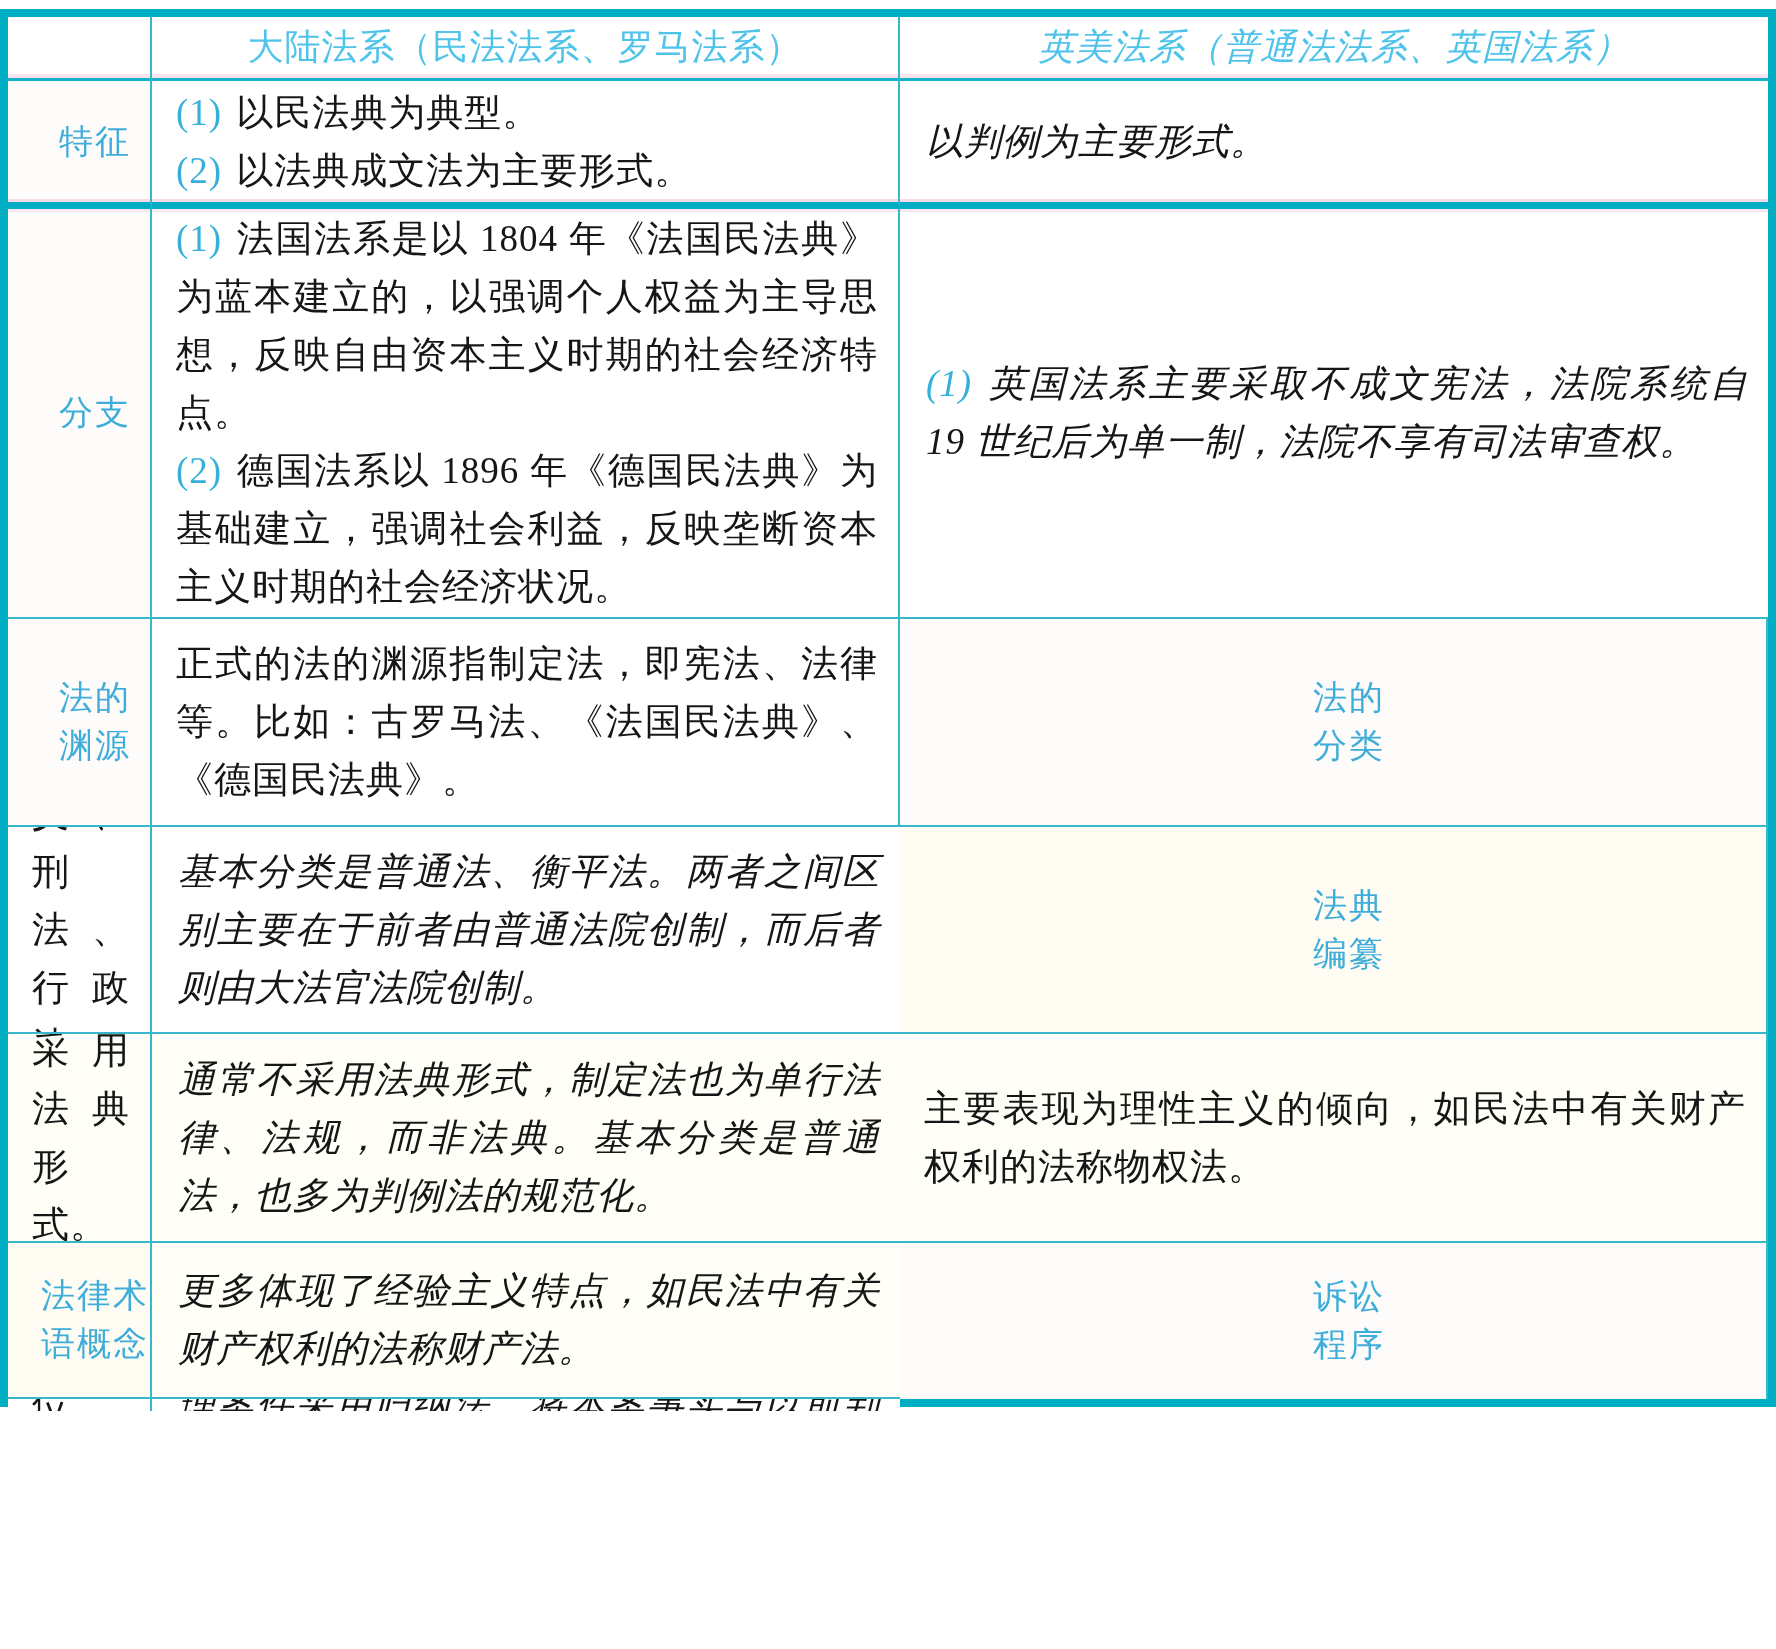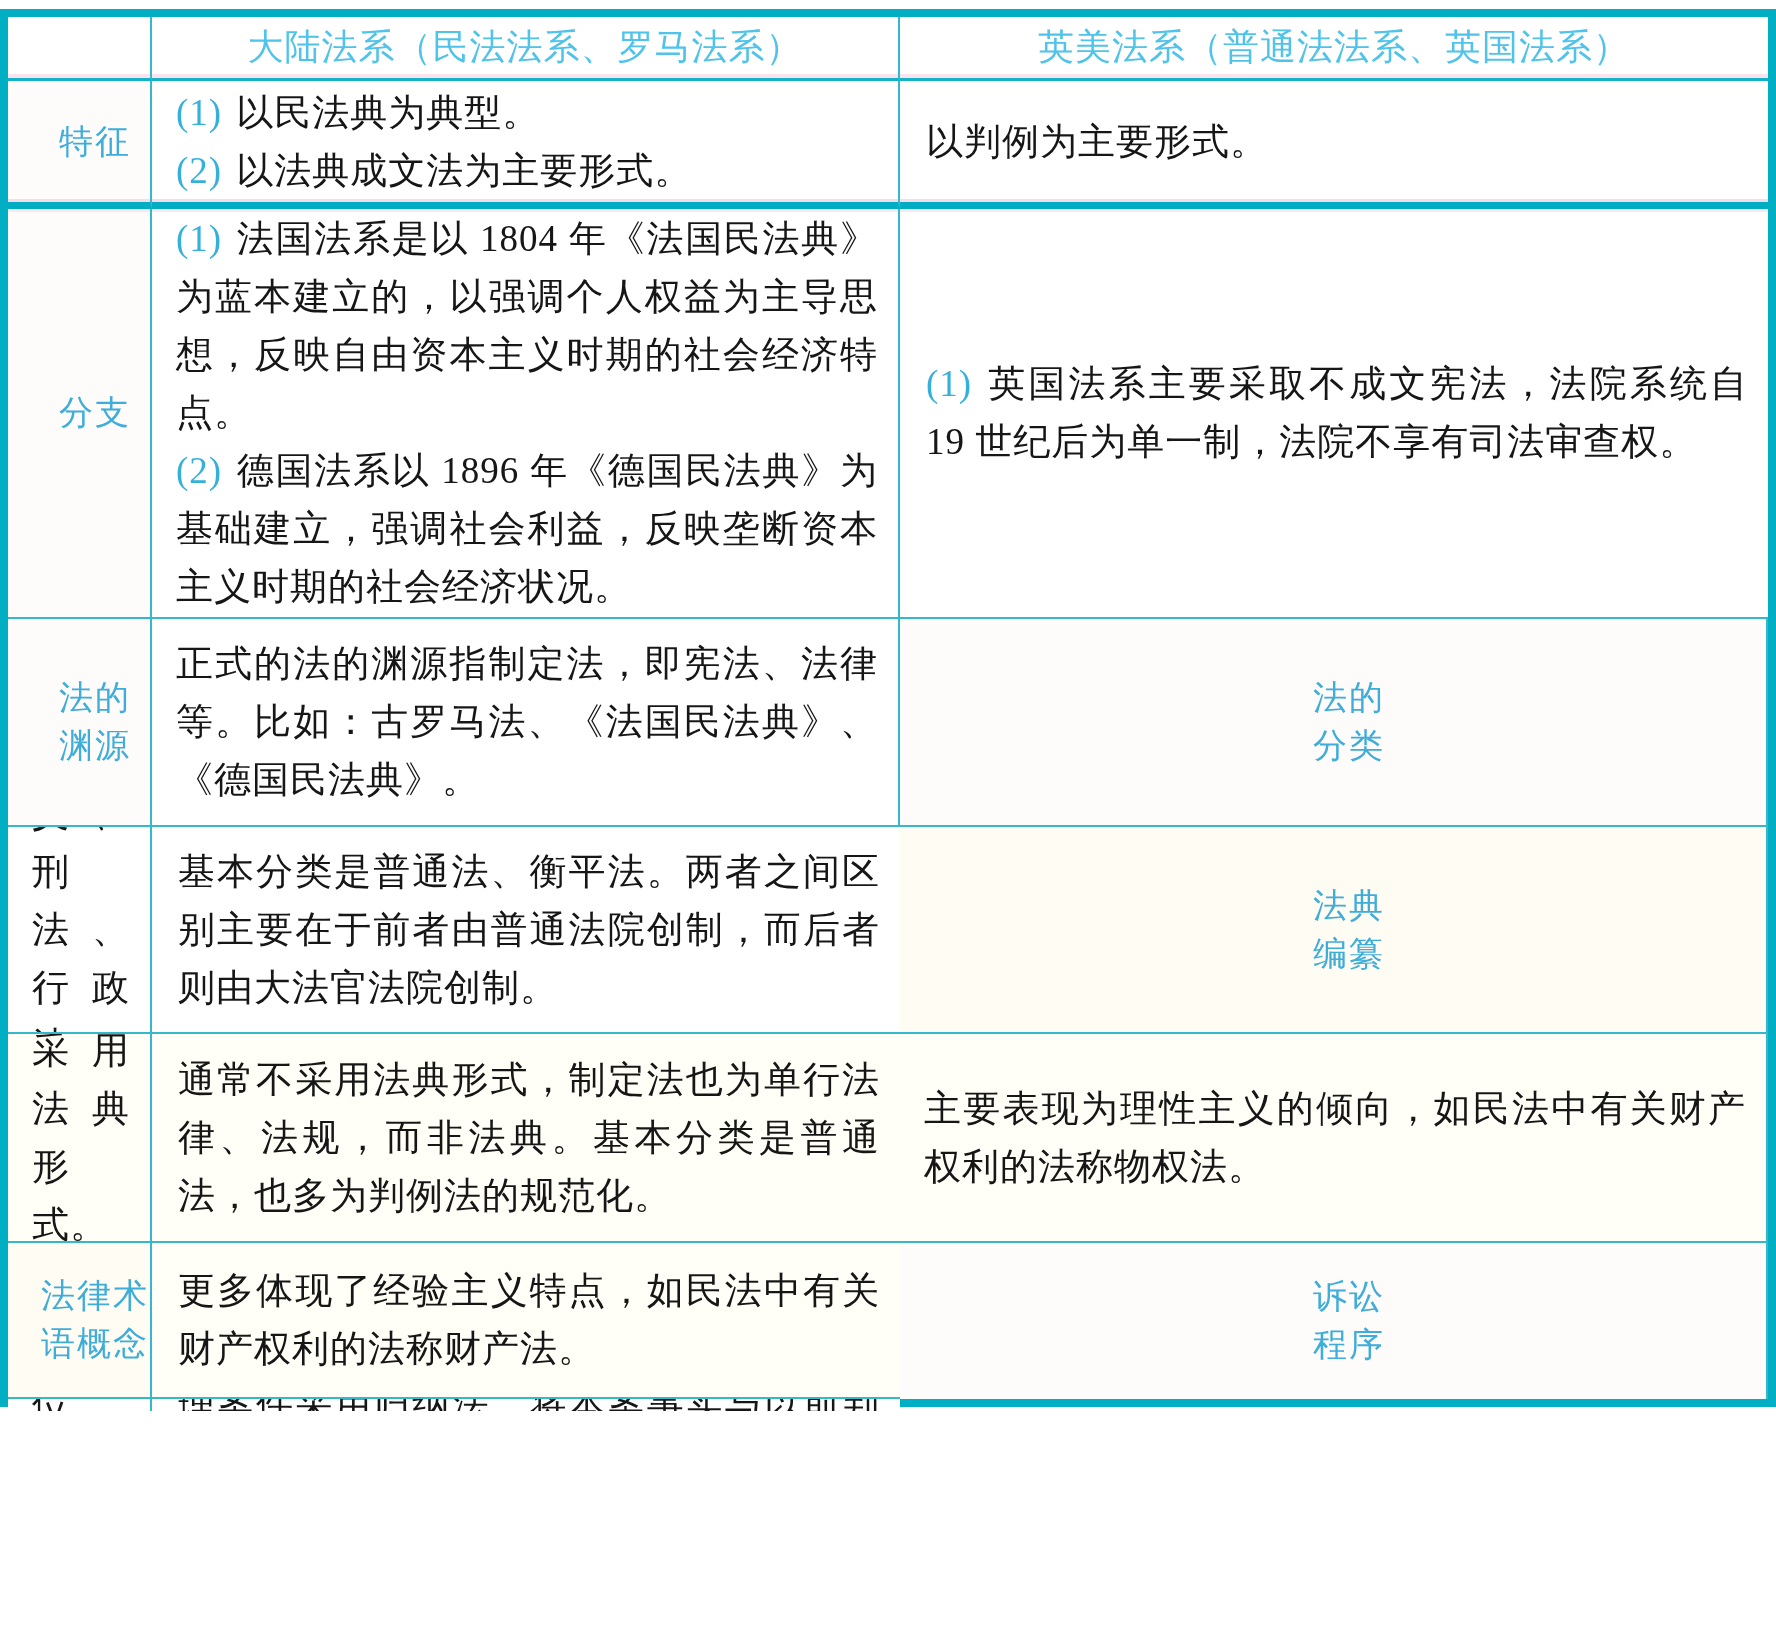--- a/index.html
+++ b/index.html
@@ -20,21 +20,21 @@
     margin-top:9px;
   }
   .cell{
     box-sizing:border-box;
     border-right:2px solid #35b7cc;
     border-bottom:2px solid #35b7cc;
     display:flex;flex-direction:column;justify-content:center;
     overflow:hidden;
     background:#ffffff;
   }
-  .c3{border-right:none;}
+  .c3{border-right:none;font-style:italic;}
   .rlast{border-bottom:none;}
 
   
   .hdr{
     align-items:center;text-align:center;
     color:#4fc3ea;font-size:36px;letter-spacing:1px;
     border-bottom-width:3px;border-bottom-color:#14b2c8;
     box-shadow:inset 0 -4px 0 #fbe3ee;
   }
   

